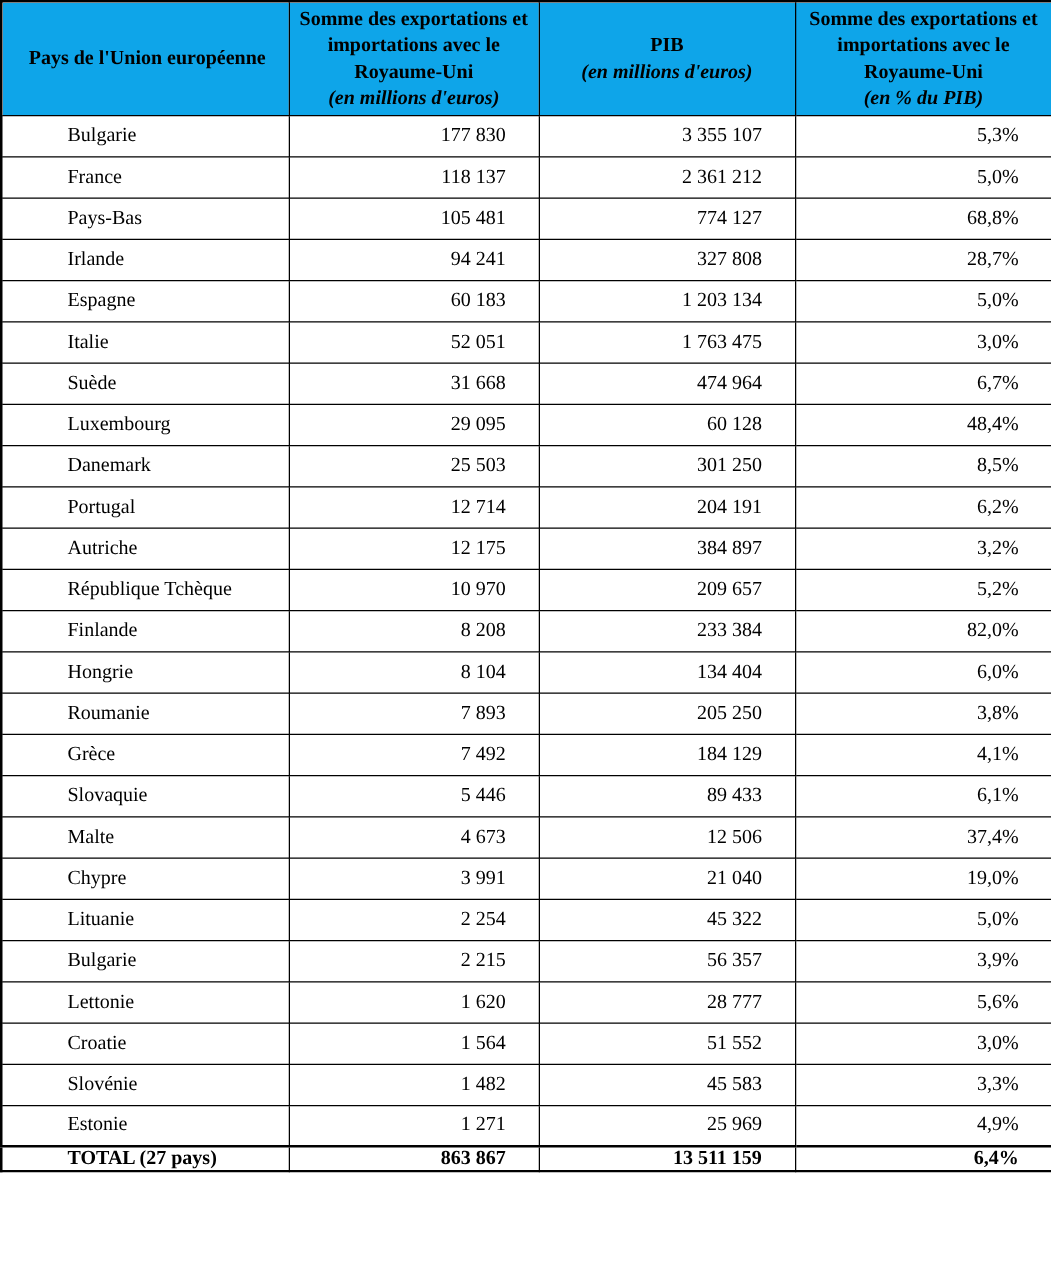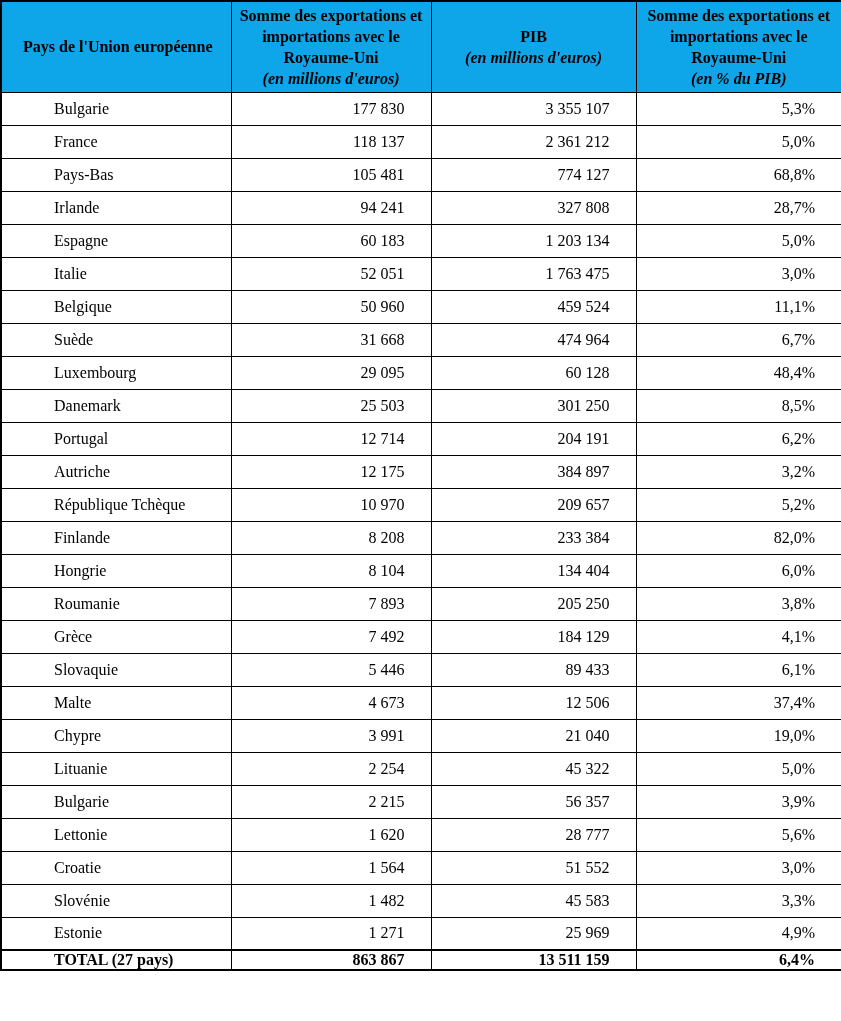--- a/index.html
+++ b/index.html
@@ -120,26 +120,20 @@
         <td class="c-num">1 203 134</td>
         <td class="c-num">5,0%</td>
       </tr>
       <tr>
         <td class="c-name">Italie</td>
         <td class="c-num">52 051</td>
         <td class="c-num">1 763 475</td>
         <td class="c-num">3,0%</td>
       </tr>
       <tr>
-        <td class="c-name">Belgique</td>
-        <td class="c-num">50 960</td>
-        <td class="c-num">459 524</td>
-        <td class="c-num">11,1%</td>
-      </tr>
-      <tr>
         <td class="c-name">Suède</td>
         <td class="c-num">31 668</td>
         <td class="c-num">474 964</td>
         <td class="c-num">6,7%</td>
       </tr>
       <tr>
         <td class="c-name">Luxembourg</td>
         <td class="c-num">29 095</td>
         <td class="c-num">60 128</td>
         <td class="c-num">48,4%</td>

